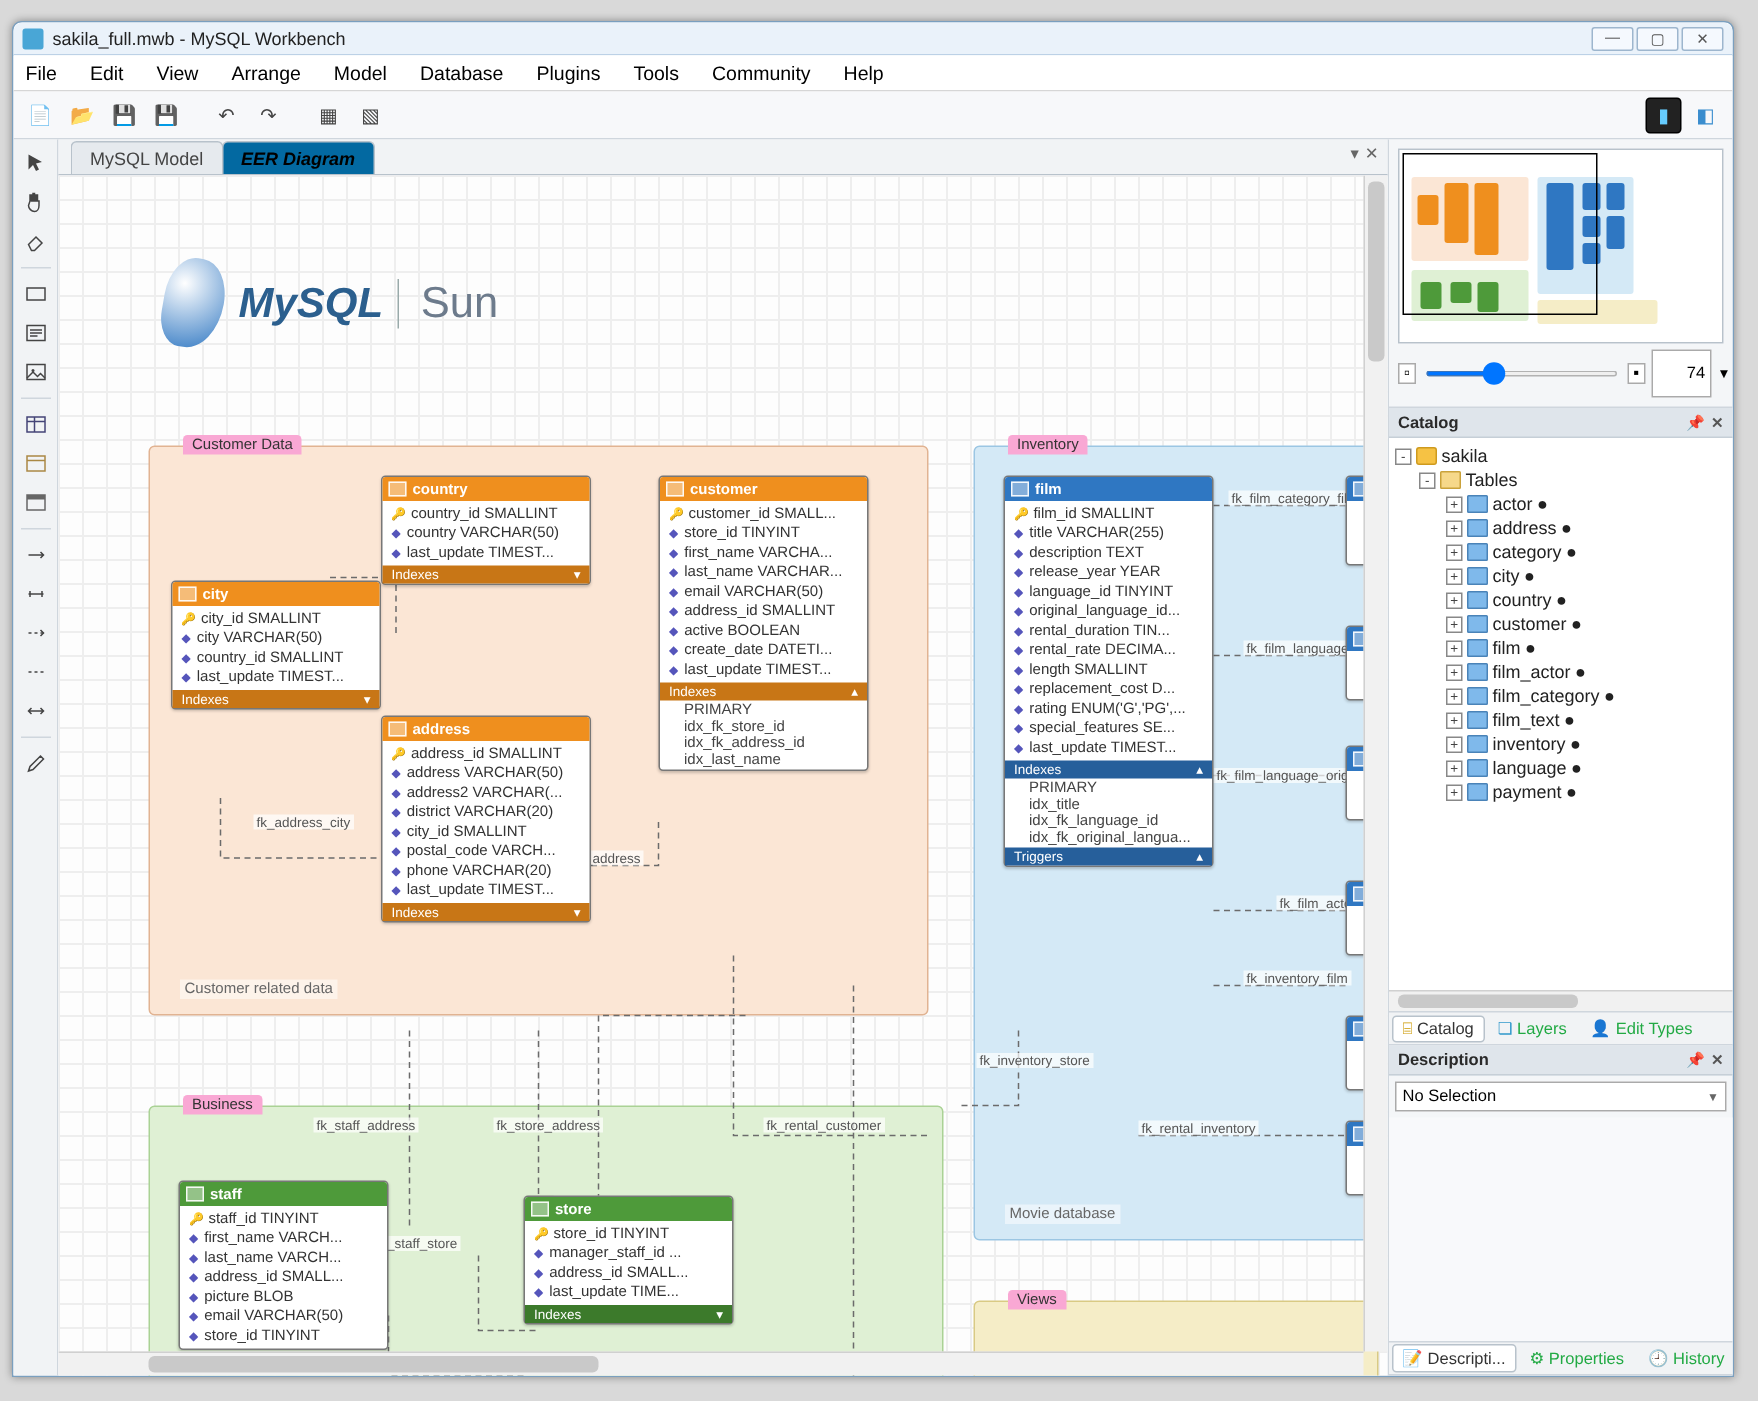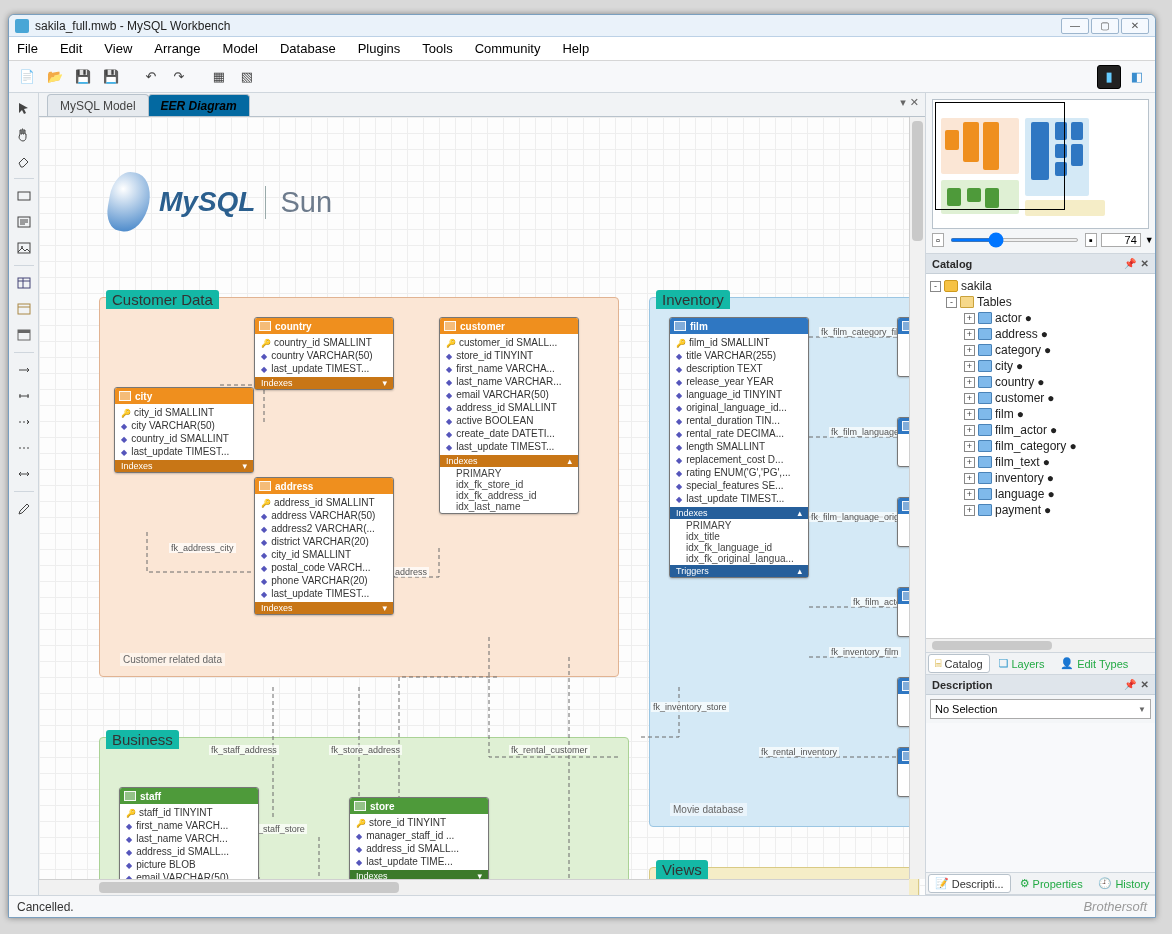--- a/index.html
+++ b/index.html
@@ -27,21 +27,21 @@
   .canvas-wrap { flex:1; position:relative; overflow:hidden; background:#fdfdfd; }
   .canvas { position:absolute; left:0; top:0; width:2000px; height:1400px;
             background-image:repeating-linear-gradient(#eee 0 1px,transparent 1px 16px),repeating-linear-gradient(90deg,#eee 0 1px,transparent 1px 16px);
             transform:translate(0,0);
   }
   .vscrollbar{position:absolute;right:0;top:0;bottom:16px;width:16px;background:#f1f1f1;border-left:1px solid #d0d0d0;}
   .vscrollbar .thumb{position:absolute;left:2px;right:2px;top:4px;height:120px;background:#c9c9c9;border-radius:4px;}
   .hscrollbar{position:absolute;left:0;right:16px;bottom:0;height:16px;background:#f1f1f1;border-top:1px solid #d0d0d0;}
   .hscrollbar .thumb{position:absolute;top:2px;bottom:2px;left:60px;width:300px;background:#c9c9c9;border-radius:4px;}
   .zone { position:absolute; border-radius:4px; }
-  .zone-label { position:absolute; left:6px; top:-8px; background:#14b8a6; color:#333; font-size:15px; padding:1px 6px; border-radius:3px 3px 0 0; }
+  .zone-label { position:absolute; left:22px; top:-8px; background:#f9a8d4; color:#333; font-size:10px; padding:1px 6px; border-radius:3px 3px 0 0; }
   .zone-note { position:absolute; font-size:10px; color:#666; background:rgba(255,255,255,0.5); padding:1px 3px; }
   .relnote { position:absolute; font-size:9px; color:#555; background:rgba(255,255,255,.7); padding:0 2px;}
   .tbl { position:absolute; width:140px; border:1px solid #777; background:#fff; border-radius:3px; box-shadow:0 1px 2px rgba(0,0,0,.2); font-size:10px; }
   .tbl .thead { height:16px; display:flex; align-items:center; padding:0 4px; font-weight:600; color:#fff; border-radius:2px 2px 0 0; gap:4px;}
   .tbl .thead::before { content:""; width:10px;height:8px;border:1px solid rgba(255,255,255,.9);background:rgba(255,255,255,.4);display:inline-block; }
   .tbl.orange .thead { background:#ef8f1e; }
   .tbl.blue .thead   { background:#2f77c2; }
   .tbl.green .thead  { background:#4e9a3a; }
   .tbl .cols { padding:2px 0; }
   .tbl .col { padding:1px 6px; white-space:nowrap; overflow:hidden; text-overflow:ellipsis; color:#333; position:relative; }
@@ -56,21 +56,21 @@
   .tbl.partial .thead { background:#2f77c2; }
   .rels { position:absolute; left:0; top:0; width:100%; height:100%; pointer-events:none; }
   .rels line,.rels path { stroke:#6b6b6b; stroke-width:1; fill:none; stroke-dasharray:4 3;}
   .rightpanel { width:230px; background:#f4f6f8; border-left:1px solid #cfd6dd; display:flex; flex-direction:column; }
   .navigator { border-bottom:1px solid #cfd6dd; padding:6px; display:flex; flex-direction:column; gap:4px; }
   .minimap { width:100%; height:130px; border:1px solid #b8c2cb; background:#fff; position:relative; }
   .mm-rect { position:absolute; border-radius:2px; }
   .mm-view { position:absolute; border:1px solid #000; }
   .zoomrow { display:flex; align-items:center; gap:4px; }
   .zoomrow input[type=range] { flex:1; height:4px; }
-  .zoomrow .zv { width:40px;height:14px;border:1px solid #aaa;font-size:11px;text-align:right;padding:0 3px;background:#fff; }
+  .zoomrow .zv { width:40px;height:32px;border:1px solid #aaa;font-size:11px;text-align:right;padding:0 3px;background:#fff; }
   .panel { border-bottom:1px solid #cfd6dd; display:flex; flex-direction:column; }
   .panel-head { height:20px; background:#dfe5eb;color:#2a2a2a;font-size:11px;display:flex;align-items:center;padding:0 6px;border-bottom:1px solid #c6cfd7;font-weight:600; }
   .panel-head .phicons { margin-left:auto; display:flex; gap:4px; font-size:10px; color:#555;}
   .tree { flex:1; overflow:auto; font-size:12px; padding:4px 2px; background:#fff; }
   .tree-row { display:flex; align-items:center; gap:3px; padding:1px 0 1px 2px; white-space:nowrap; color:#222;}
   .tree-row .tw { width:11px;height:11px;border:1px solid #888;font-size:9px;line-height:9px;text-align:center;color:#444;background:#fff; }
   .tree-row .ticon { width:14px;height:12px;display:inline-block; }
   .ticon.db { background:#f6c244;border:1px solid #ce9a1e;border-radius:2px; }
   .ticon.folder { background:#f6d88a;border:1px solid #caa23b;border-radius:1px; }
   .ticon.table { background:#7fb9eb;border:1px solid #4a83b8;border-radius:1px; }
@@ -626,17 +626,13 @@
             </div>
           <div class="bt">
               <span>🕘</span>
               <span>History</span>
             </div>
         </div>
       </div>
     </div>
   </div>
 
-  <div class="statusbar">
-    <span>Cancelled.</span>
-    <span class="brand">Brothersoft</span>
-  </div>
 </div>
 
 </body></html>

